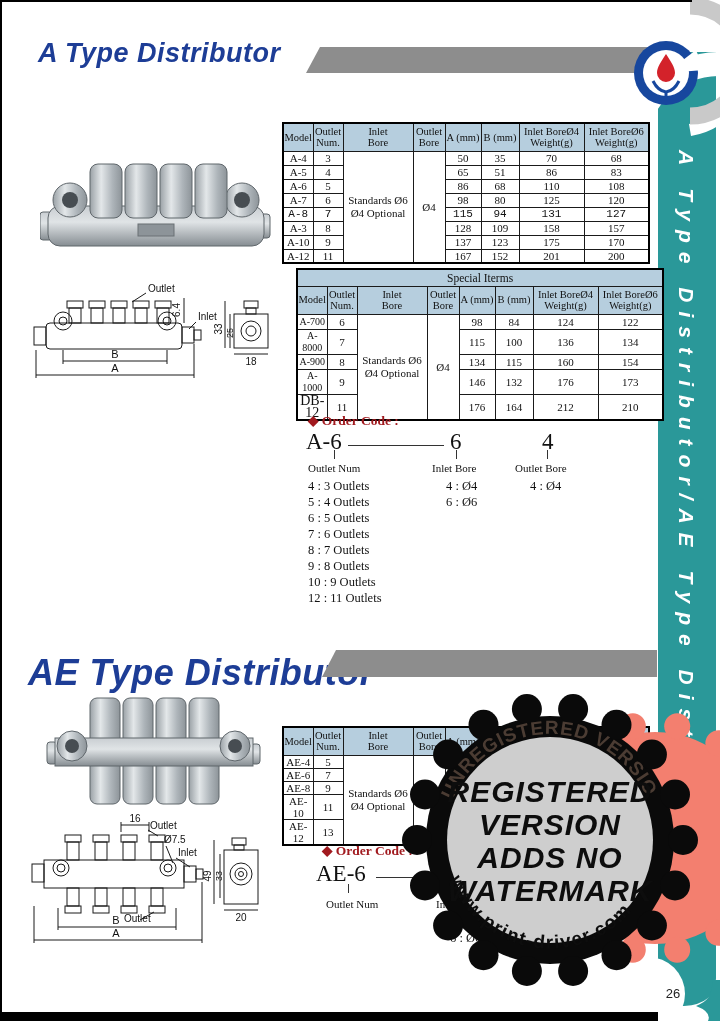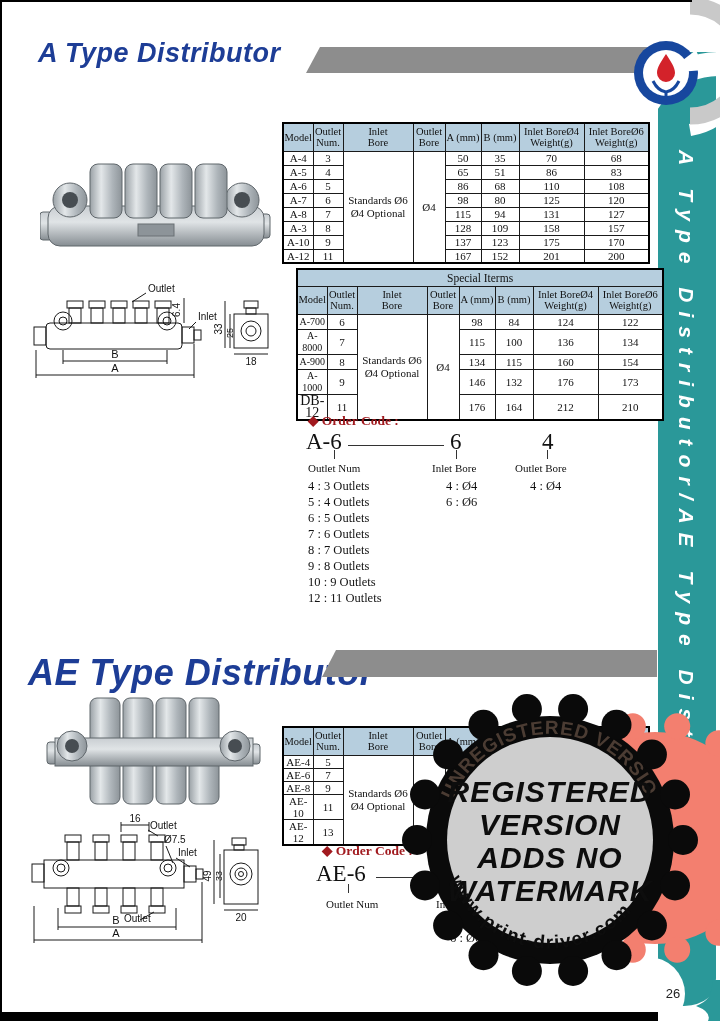--- a/index.html
+++ b/index.html
@@ -202,21 +202,21 @@
           <td>108</td>
         </tr>
       <tr style="height:14px;">
           <td>A-7</td>
           <td>6</td>
           <td>98</td>
           <td>80</td>
           <td>125</td>
           <td>120</td>
         </tr>
-      <tr style="height:14px;">
+      <tr style="height:14px;font-family:Liberation Mono, monospace;">
           <td>A-8</td>
           <td>7</td>
           <td>115</td>
           <td>94</td>
           <td>131</td>
           <td>127</td>
         </tr>
       <tr style="height:14px;">
           <td>A-3</td>
           <td>8</td>

